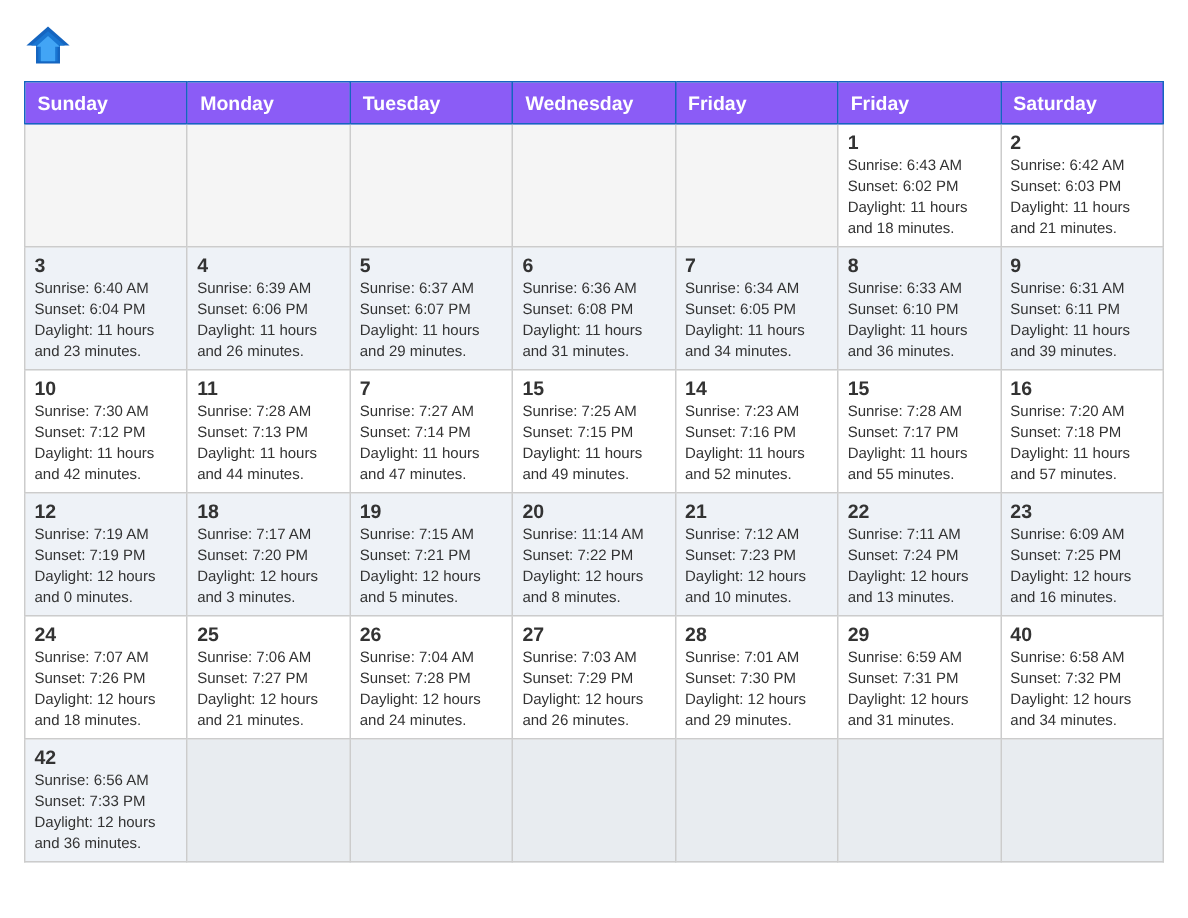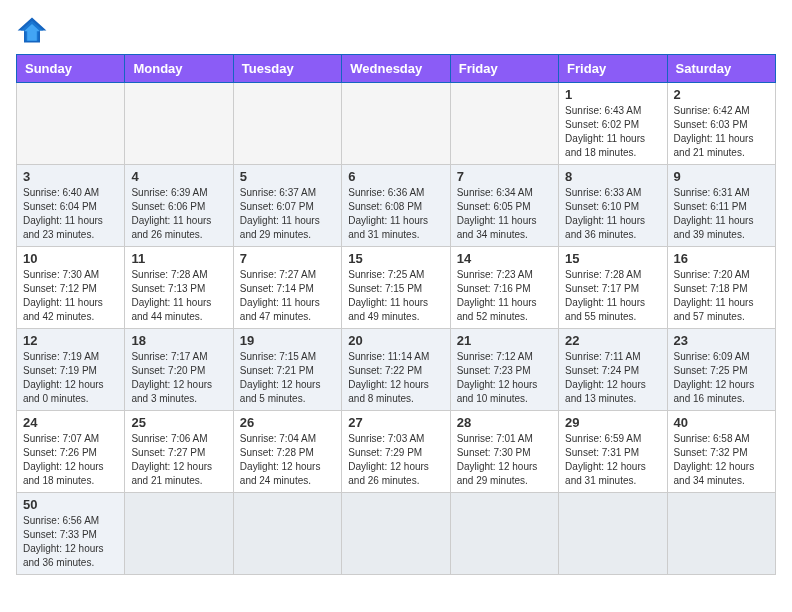--- a/index.html
+++ b/index.html
@@ -314,21 +314,21 @@
         </td>
         <td>
           <div class="day-number">40</div>
           <div class="day-info">Sunrise: 6:58 AM
 Sunset: 7:32 PM
 Daylight: 12 hours and 34 minutes.</div>
         </td>
       </tr>
       <tr>
         <td>
-          <div class="day-number">50</div>
+          <div class="day-number">42</div>
           <div class="day-info">Sunrise: 6:56 AM
 Sunset: 7:33 PM
 Daylight: 12 hours and 36 minutes.</div>
         </td>
         <td class="empty"></td>
         <td class="empty"></td>
         <td class="empty"></td>
         <td class="empty"></td>
         <td class="empty"></td>
         <td class="empty"></td>

